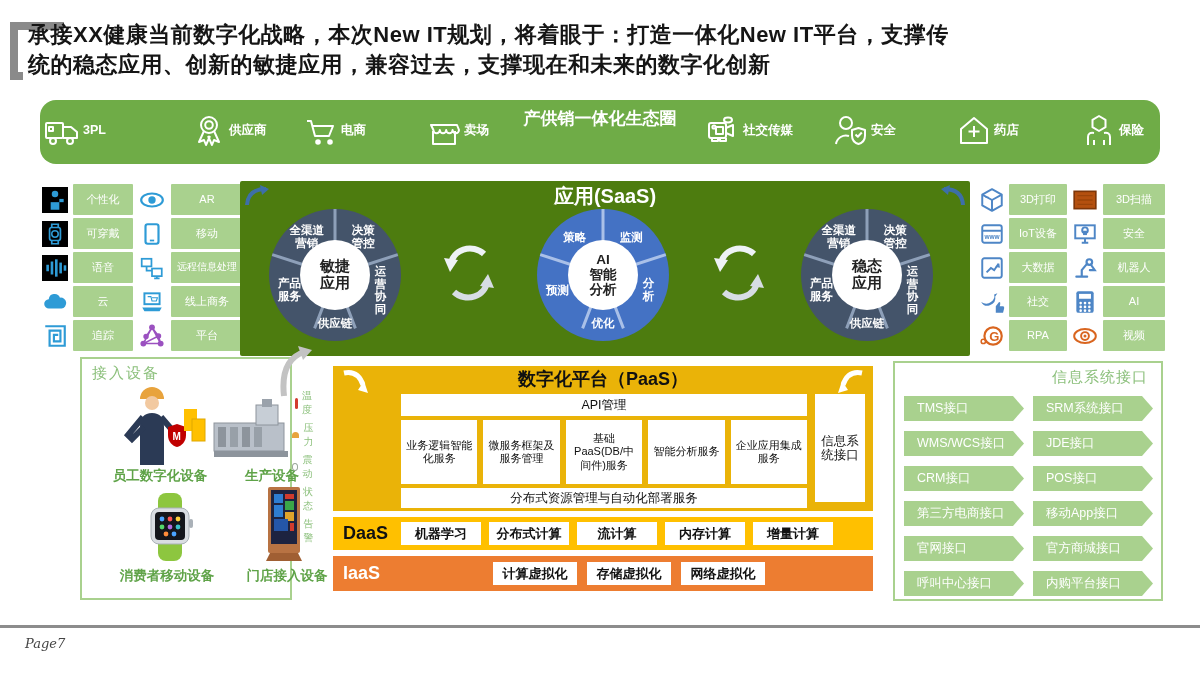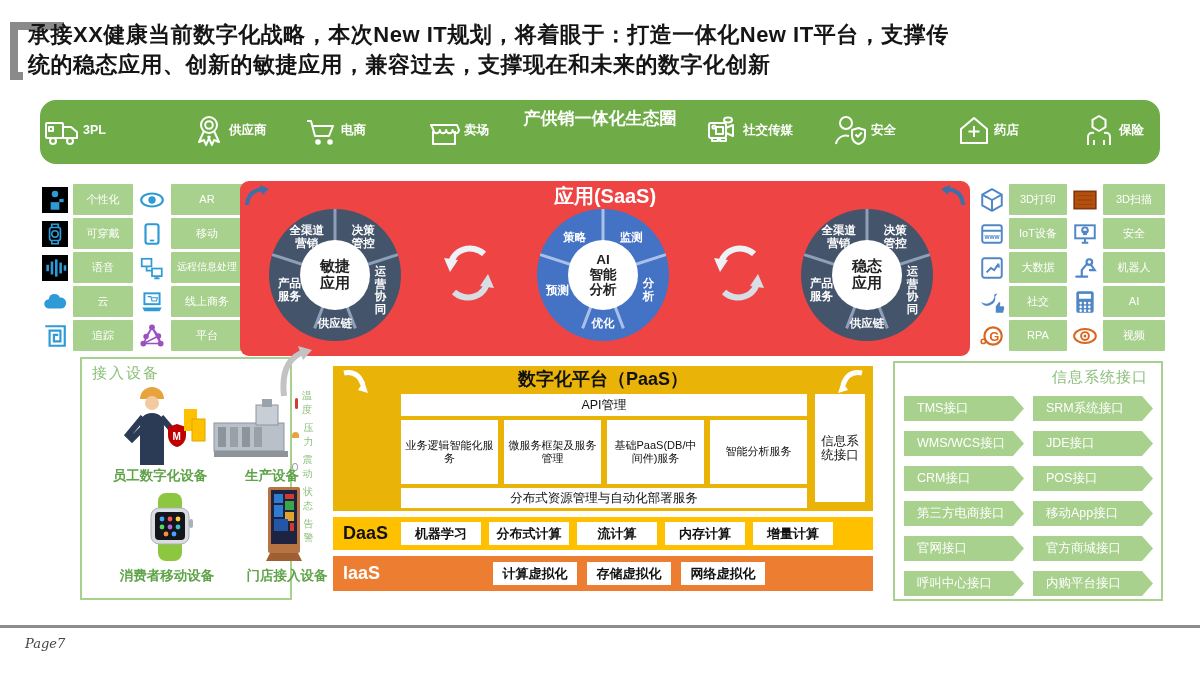--- a/index.html
+++ b/index.html
@@ -24,21 +24,21 @@
 
   
   .igrid{position:absolute;display:grid;grid-auto-rows:31px;gap:3px 3px;}
   .igrid.left{left:40px;top:184px;grid-template-columns:30px 60px 32px 72px;}
   .igrid.right{left:978px;top:184px;grid-template-columns:28px 58px 30px 62px;}
   .gi{display:flex;align-items:center;justify-content:center;}
   .glabel{background:#A9D18E;color:#fff;font-size:11px;display:flex;align-items:center;justify-content:center;
           text-align:center;line-height:1.05;border-radius:1px;padding:0 2px;}
 
   
-  .saas{position:absolute;left:240px;top:181px;width:730px;height:175px;background:#ef4444;border-radius:9px;}
+  .saas{position:absolute;left:240px;top:181px;width:730px;height:175px;background:#4d7c0f;border-radius:2px;}
   .saas-title{position:absolute;left:50%;top:2px;transform:translateX(-50%);
               color:#fff;font-weight:700;font-size:20px;}
   .wheel{position:absolute;width:136px;height:136px;}
   .wheel-core{position:absolute;left:50%;top:50%;width:70px;height:70px;margin:-35px 0 0 -35px;
               border-radius:50%;background:#fff;}
   .wheel-center{position:absolute;left:50%;top:50%;transform:translate(-50%,-50%);
                 color:#222;font-weight:700;font-size:15px;line-height:1.12;text-align:center;white-space:pre-line;z-index:2;}
   .wseg{position:absolute;transform:translate(-50%,-50%);color:#fff;font-weight:700;font-size:11.5px;
         line-height:1.1;text-align:center;white-space:pre-line;}
 
@@ -574,20 +574,21 @@
         <path d="M27 4Q13 1 8 16" stroke="#fff" stroke-width="5" fill="none"></path>
         <path d="M3 24l10-3-6-9z" fill="#fff"></path>
       </svg>
 
     <div class="wbox paas-api">API管理</div>
     <div class="paas-svcs">
       <div class="paas-svc">业务逻辑智能化服务</div>
       <div class="paas-svc">微服务框架及服务管理</div>
       <div class="paas-svc">基础PaaS(DB/中间件)服务</div>
       <div class="paas-svc">智能分析服务</div>
+      <div class="paas-svc">企业应用集成服务</div>
     </div>
     <div class="wbox paas-bottom">分布式资源管理与自动化部署服务</div>
     <div class="wbox paas-right">信息系统接口</div>
   </div>
 
   <div class="daas">
     <span class="layer-lab">DaaS</span>
     <span class="chip">机器学习</span>
     <span class="chip">分布式计算</span>
     <span class="chip">流计算</span>

